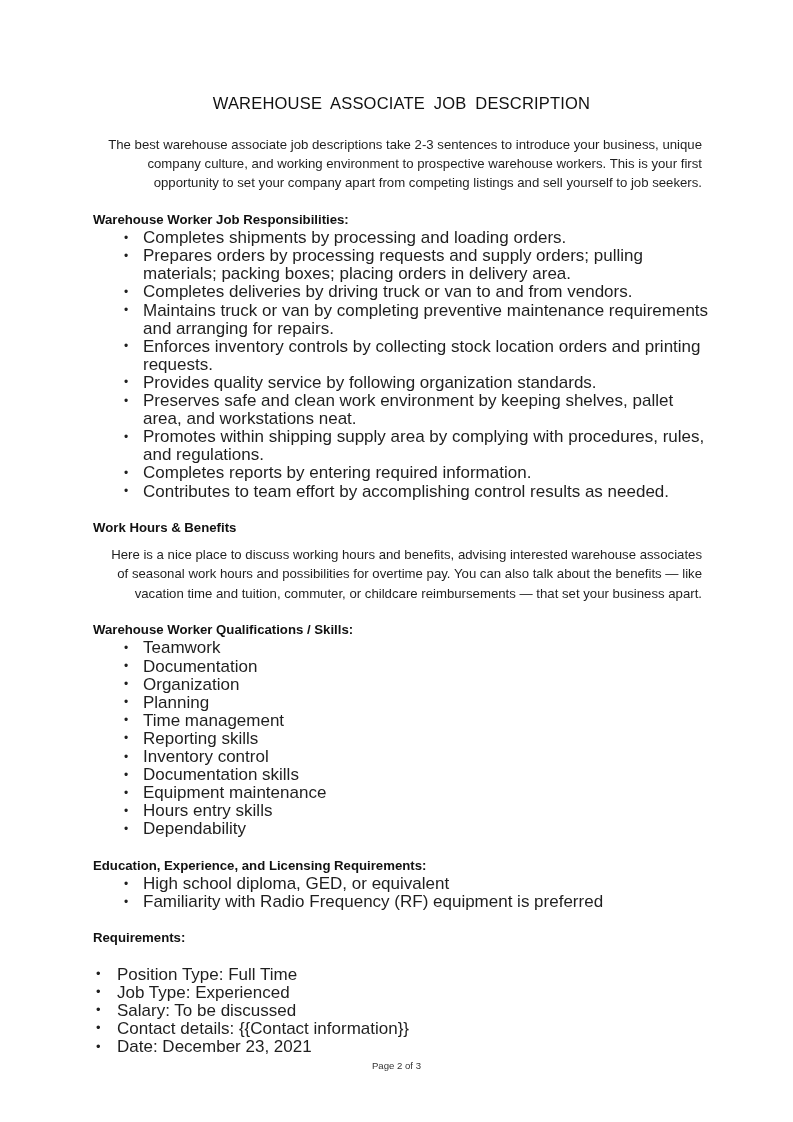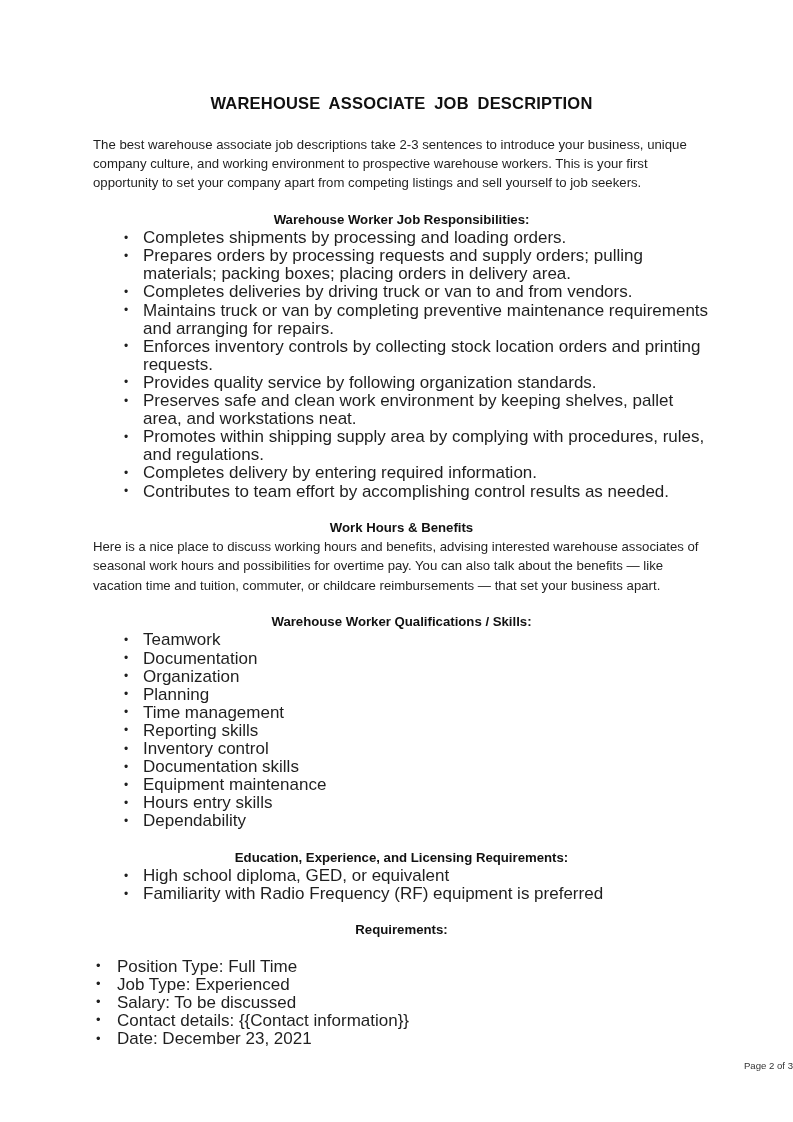--- a/index.html
+++ b/index.html
@@ -25,45 +25,44 @@
     overflow: hidden;
   }
   .content {
     position: absolute;
     left: 93px;
     top: 94px;
     width: 617px;
   }
   .doc-title {
     font-size: 16.5px;
-    font-weight: bold;
+    font-weight: normal;
     text-align: center;
     letter-spacing: 0.2px;
     word-spacing: 4px;
     margin: 0 0 21px 0;
     color: #111111;
     line-height: 1.2;
   }
   .para {
     font-size: 13.2px;
     line-height: 19.3px;
-    margin: 0;
+    margin: 8px;
     color: #1f1f1f;
-    text-align: left;
+    text-align: right;
   }
   .section {
     margin-top: 18px;
   }
   .heading {
     font-size: 13.2px;
     font-weight: bold;
     line-height: 18.5px;
     margin: 0;
     color: #111111;
-    text-align: center;
   }
   ul.bullets {
     list-style: none;
     margin: 0;
     padding: 0;
   }
   ul.bullets > li {
     position: relative;
     font-size: 17px;
     line-height: 18.1px;
@@ -88,21 +87,21 @@
     font-size: 13px;
   }
   .spacer-line {
     height: 18px;
   }
   .footer {
     position: absolute;
     left: 0;
     top: 1060px;
     width: 793px;
-    text-align: right;
+    text-align: center;
     font-size: 9.6px;
     color: #333333;
     line-height: 12px;
   }
 </style>
 </head>
 <body>
 
 <div class="page">
 
@@ -116,21 +115,21 @@
       <div class="heading">Warehouse Worker Job Responsibilities:</div>
       <ul class="bullets">
           <li>Completes shipments by processing and loading orders.</li>
           <li>Prepares orders by processing requests and supply orders; pulling materials; packing boxes; placing orders in delivery area.</li>
           <li>Completes deliveries by driving truck or van to and from vendors.</li>
           <li>Maintains truck or van by completing preventive maintenance requirements and arranging for repairs.</li>
           <li>Enforces inventory controls by collecting stock location orders and printing requests.</li>
           <li>Provides quality service by following organization standards.</li>
           <li>Preserves safe and clean work environment by keeping shelves, pallet area, and workstations neat.</li>
           <li>Promotes within shipping supply area by complying with procedures, rules, and regulations.</li>
-          <li>Completes delivery by entering required information.</li>
+          <li>Completes reports by entering required information.</li>
           <li>Contributes to team effort by accomplishing control results as needed.</li>
         </ul>
     </div>
 
     <div class="section">
       <div class="heading">Work Hours &amp; Benefits</div>
       <p class="para">Here is a nice place to discuss working hours and benefits, advising interested warehouse associates of seasonal work hours and possibilities for overtime pay. You can also talk about the benefits  — like vacation time and tuition, commuter, or childcare reimbursements — that set your business apart.</p>
     </div>
 
     <div class="section">

